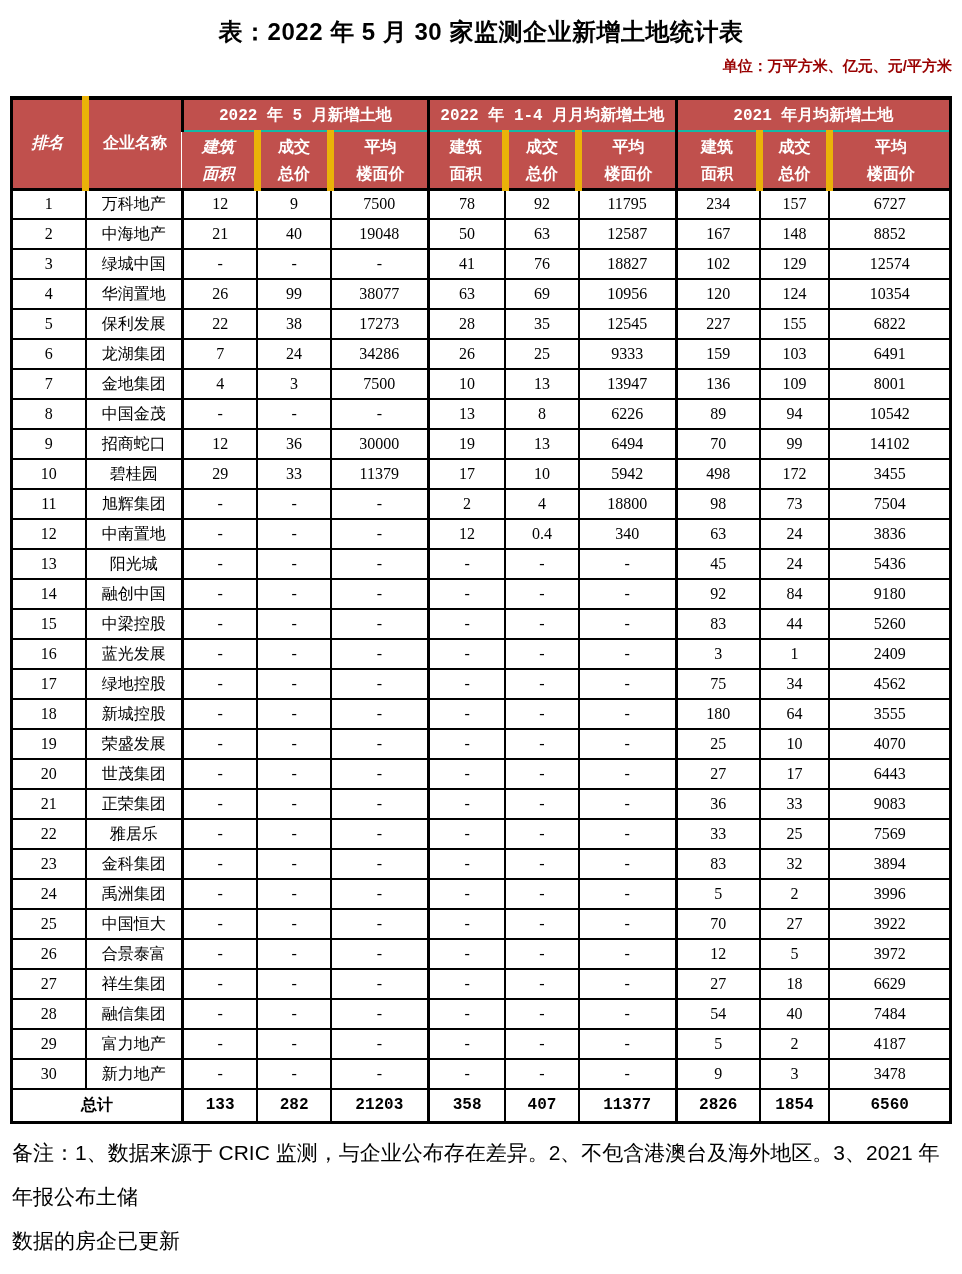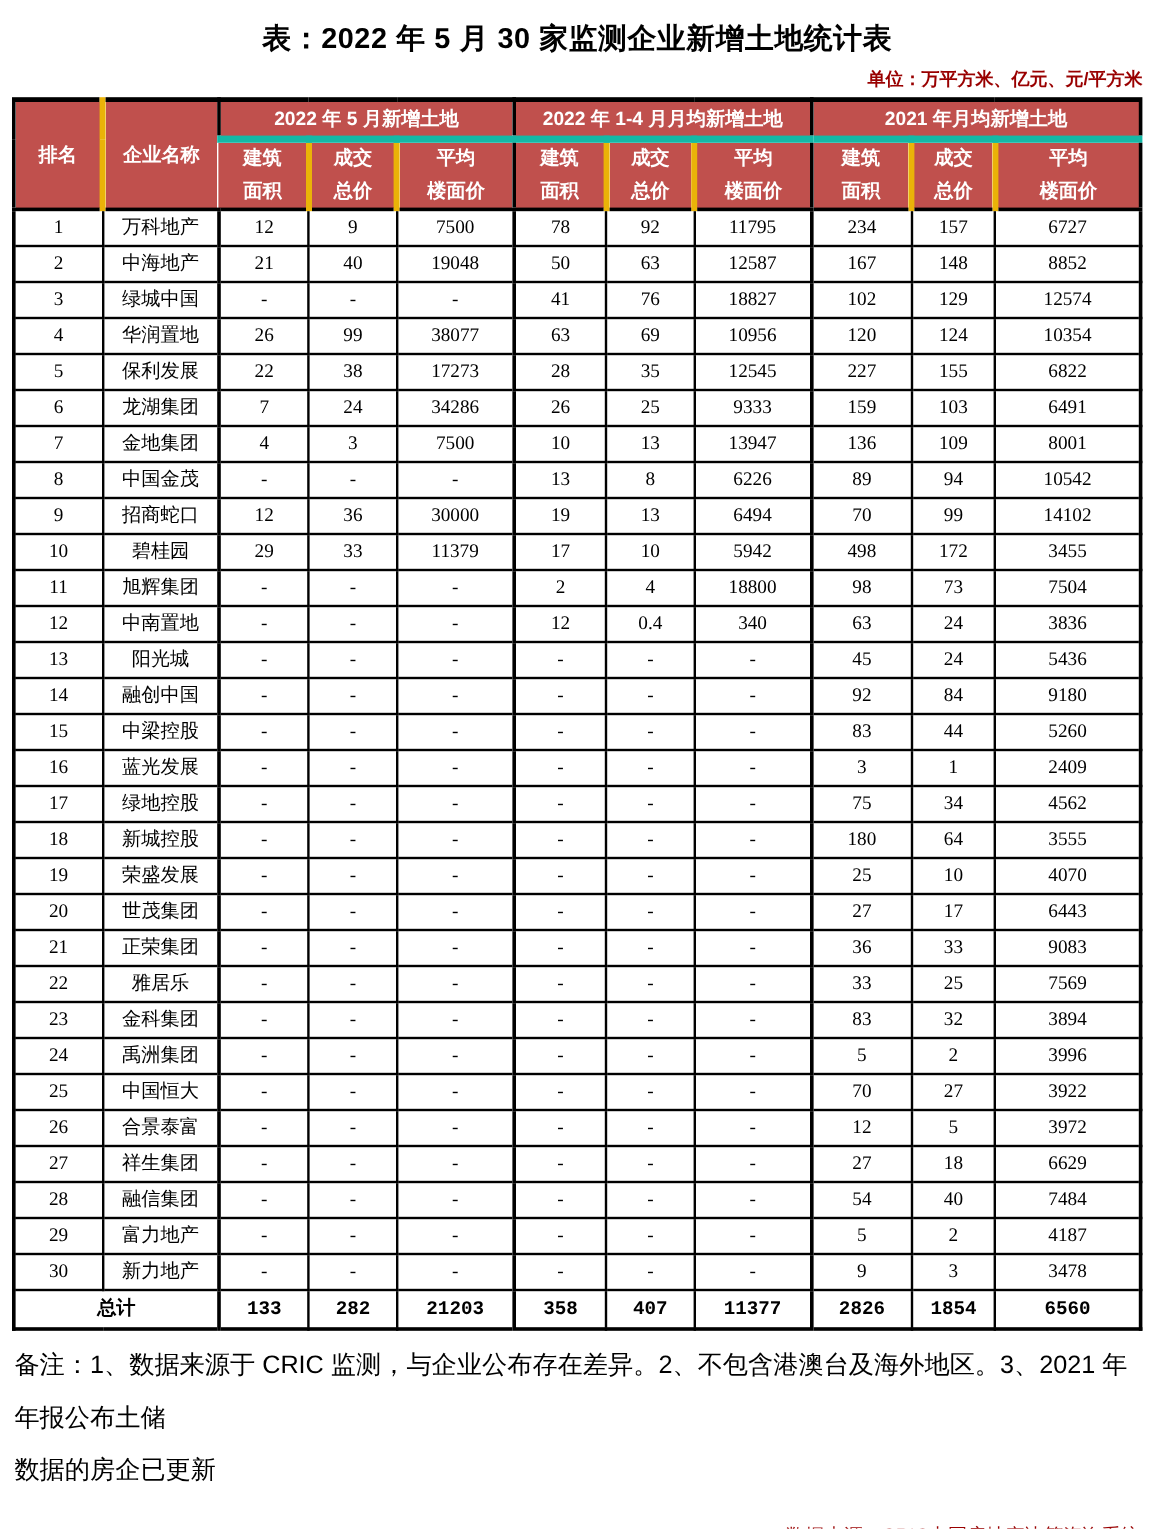--- a/index.html
+++ b/index.html
@@ -17,54 +17,55 @@
     font-size: 24px;
     letter-spacing: 0.5px;
     margin-top: 6px;
     color: #000;
   }
   .unit-note {
     text-align: right;
     font-weight: bold;
     font-size: 15px;
     color: #990000;
-    margin: 9px 0 5px 0;
+    margin: 9px 0 20px 0;
   }
 
   table.stats {
     width: 100%;
     border-collapse: collapse;
     table-layout: fixed;
     border: 3px solid #000;
     border-top-width: 4px;
   }
   th, td { text-align: center; vertical-align: middle; padding: 0; overflow: hidden; }
 
   thead th {
     background: #C0504D;
     color: #ffffff;
     font-weight: bold;
     font-size: 16px;
-    border-left: 5px solid #eab308;
+    border-left: 7px solid #eab308;
   }
   thead tr.group-row th.group {
     height: 33px;
-    border-bottom: 6px solid #14b8a6;
+    border-bottom: 2px solid #14b8a6;
+    font-family: Liberation Mono, monospace;
   }
   thead th.corner {
     border-bottom: 3px solid #000;
   }
   thead tr.sub-row th {
     height: 58px;
     line-height: 27px;
     border-bottom: 3px solid #000;
     margin-top: 46px;
   }
   th.gs, td.gs { border-left: 3px solid #000; }
-  thead th:first-child { border-left: none; }
+  thead th:first-child { border-left: none; font-style: italic; }
 
   tbody td {
     border: 2px solid #000;
     font-family: "Liberation Serif", serif;
     font-size: 16px;
     height: 30px;
   }
   tbody td:first-child { border-left: none; }
   tbody tr.total-row td {
     font-family: Liberation Mono, monospace;

